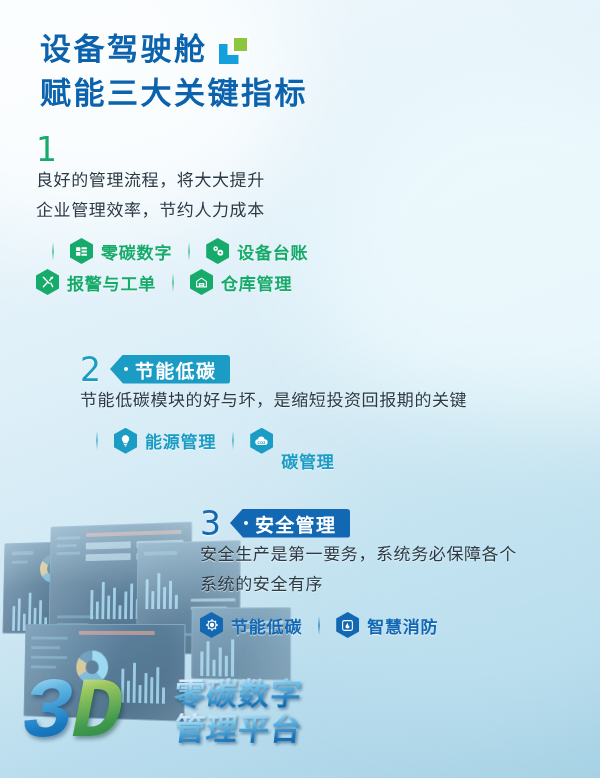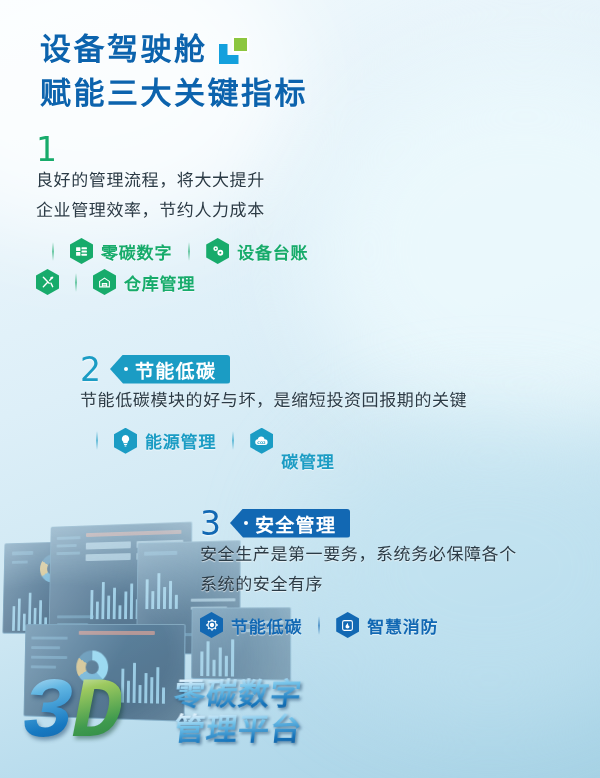--- a/index.html
+++ b/index.html
@@ -252,20 +252,21 @@
         </span>
       </div>
       <div class="tag-row">
         <span class="tag">
           <span class="hexico" style="background: rgb(23, 171, 107);">
             <svg width="14" height="14" viewBox="0 0 24 24" fill="none" stroke="#fff" stroke-width="2.4" stroke-linecap="round">
               <path d="M4 4l10 10M20 4l-5 5M4 20l7-7M17 14l3 6"></path>
               <circle cx="18" cy="5" r="2" fill="#fff" stroke="none"></circle>
             </svg>
           </span>
+          <span class="tag-label" style="color: rgb(23, 171, 107);">报警与工单</span>
         </span>
         <span class="sep" style="background: linear-gradient(rgba(23, 171, 107, 0), rgba(23, 171, 107, 0.6), rgba(23, 171, 107, 0));"></span>
         <span class="tag">
           <span class="hexico" style="background: rgb(23, 171, 107);">
             <svg width="13" height="13" viewBox="0 0 24 24" fill="none" stroke="#fff" stroke-width="2">
               <path d="M3 10 12 4l9 6v10H3z"></path>
               <path d="M8 20v-6h8v6M8 17h8"></path>
             </svg>
           </span>
           <span class="tag-label" style="color: rgb(23, 171, 107);">仓库管理</span>

